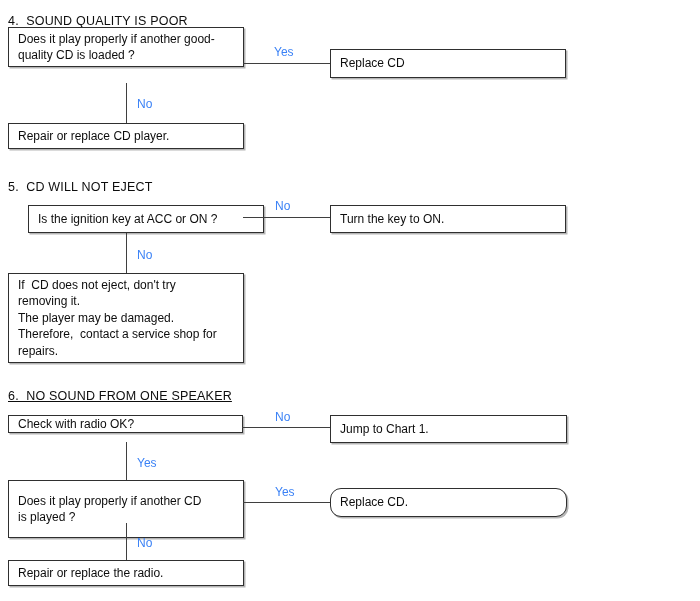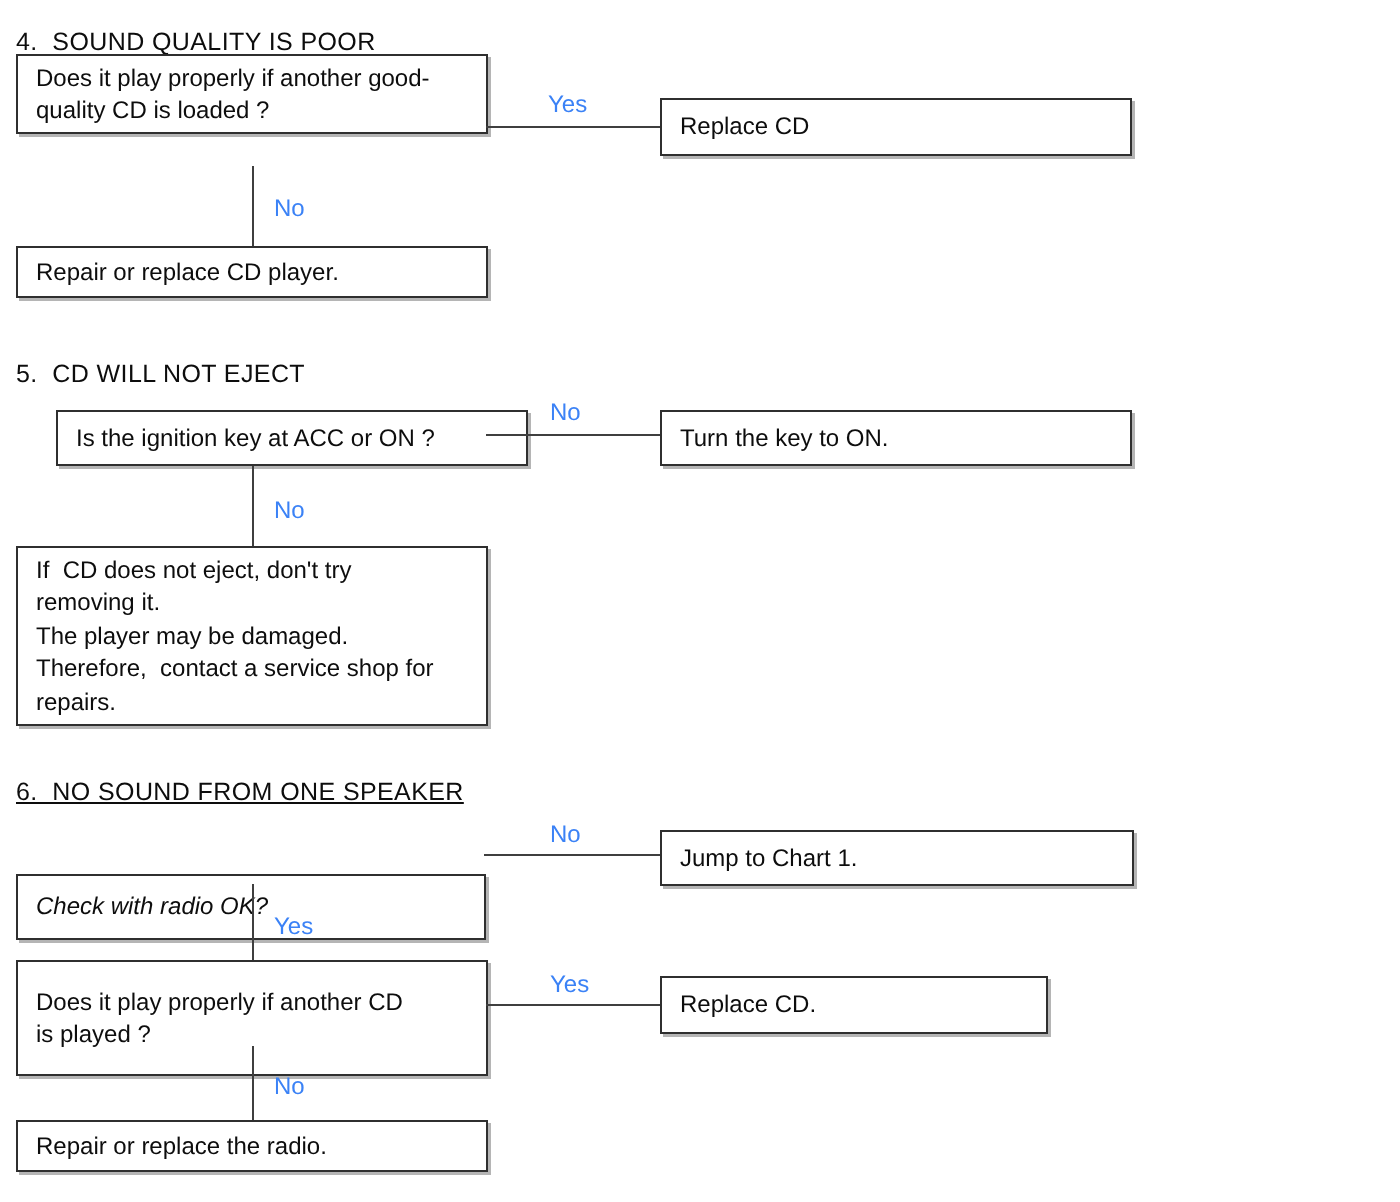--- a/index.html
+++ b/index.html
@@ -99,21 +99,21 @@
   <div class="box" style="left:8px; top:273px; width:236px; height:90px;">
     <span class="btxt">If  CD does not eject, don't try
 removing it.
 The player may be damaged.
 Therefore,  contact a service shop for
 repairs.</span>
   </div>
 
   <div class="sec-title" style="left:8px; top:389px;text-decoration:underline;">6.  NO SOUND FROM ONE SPEAKER</div>
 
-  <div class="box" style="left:8px; top:437px; width:235px; height:33px;font-style:italic;">
+  <div class="box" style="left:8px; top:415px; width:235px; height:18px;">
     <span class="btxt">Check with radio OK?</span>
   </div>
 
   <div class="hline" style="left:242px; top:427px; width:88px;"></div>
   <div class="lbl" style="left:275px; top:410px;">No</div>
 
   <div class="box" style="left:330px; top:415px; width:237px; height:28px;">
     <span class="btxt">Jump to Chart 1.</span>
   </div>
 
@@ -121,21 +121,21 @@
   <div class="lbl" style="left:137px; top:456px;">Yes</div>
 
   <div class="box" style="left:8px; top:480px; width:236px; height:58px;">
     <span class="btxt">Does it play properly if another CD
 is played ?</span>
   </div>
 
   <div class="hline" style="left:243px; top:502px; width:87px;"></div>
   <div class="lbl" style="left:275px; top:485px;">Yes</div>
 
-  <div class="box" style="left:330px; top:488px; width:194px; height:29px;">
+  <div class="box" style="left:330px; top:488px; width:237px; height:29px;border-radius:11px;">
     <span class="btxt">Replace CD.</span>
   </div>
 
   <div class="vline" style="left:126px; top:523px; height:37px;"></div>
   <div class="lbl" style="left:137px; top:536px;">No</div>
 
   <div class="box" style="left:8px; top:560px; width:236px; height:26px;">
     <span class="btxt">Repair or replace the radio.</span>
   </div>
 

